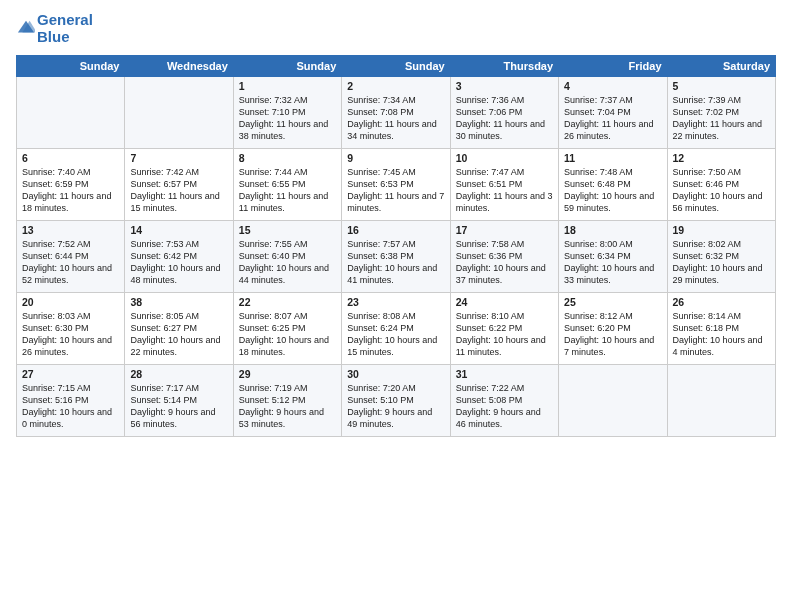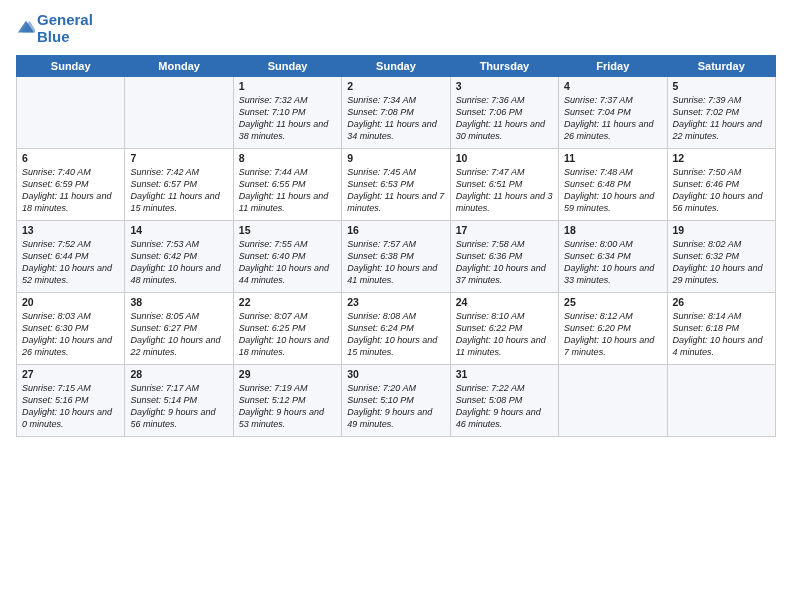--- a/index.html
+++ b/index.html
@@ -58,21 +58,21 @@
       width: 100%;
       border-collapse: collapse;
       table-layout: fixed;
     }
     thead tr th {
       background-color: #2e6db4;
       color: #fff;
       font-size: 11px;
       font-weight: bold;
       padding: 4px 5px;
-      text-align: center;
+      text-align: right;
       border: 1px solid #2e6db4;
     }
     tbody tr td {
       border: 1px solid #ccc;
       vertical-align: top;
       padding: 3px 5px;
       font-size: 9.5px;
       color: #222;
       height: 72px;
       background: #fff;
@@ -86,21 +86,20 @@
     .day-num {
       font-weight: bold;
       font-size: 10.5px;
       display: block;
       margin-bottom: 2px;
     }
     .day-info {
       font-size: 9px;
       line-height: 1.35;
       color: #222;
-      font-style: italic;
     }
     .empty-cell {
       background: #f5f7fa !important;
     }
   </style>
 </head>
 <body>
 
 <div class="page">
   <div class="header">
@@ -119,21 +118,21 @@
     <div class="title-area">
       <div class="month-title"></div>
       <div class="subtitle"></div>
     </div>
   </div>
 
   <table>
     <thead>
       <tr>
         <th>Sunday</th>
-        <th>Monday</th>
+        <th>Wednesday</th>
         <th>Sunday</th>
         <th>Sunday</th>
         <th>Thursday</th>
         <th>Friday</th>
         <th>Saturday</th>
       </tr>
     </thead>
     <tbody id="calendar-body">
     <tr>
           <td class="empty-cell"></td>

